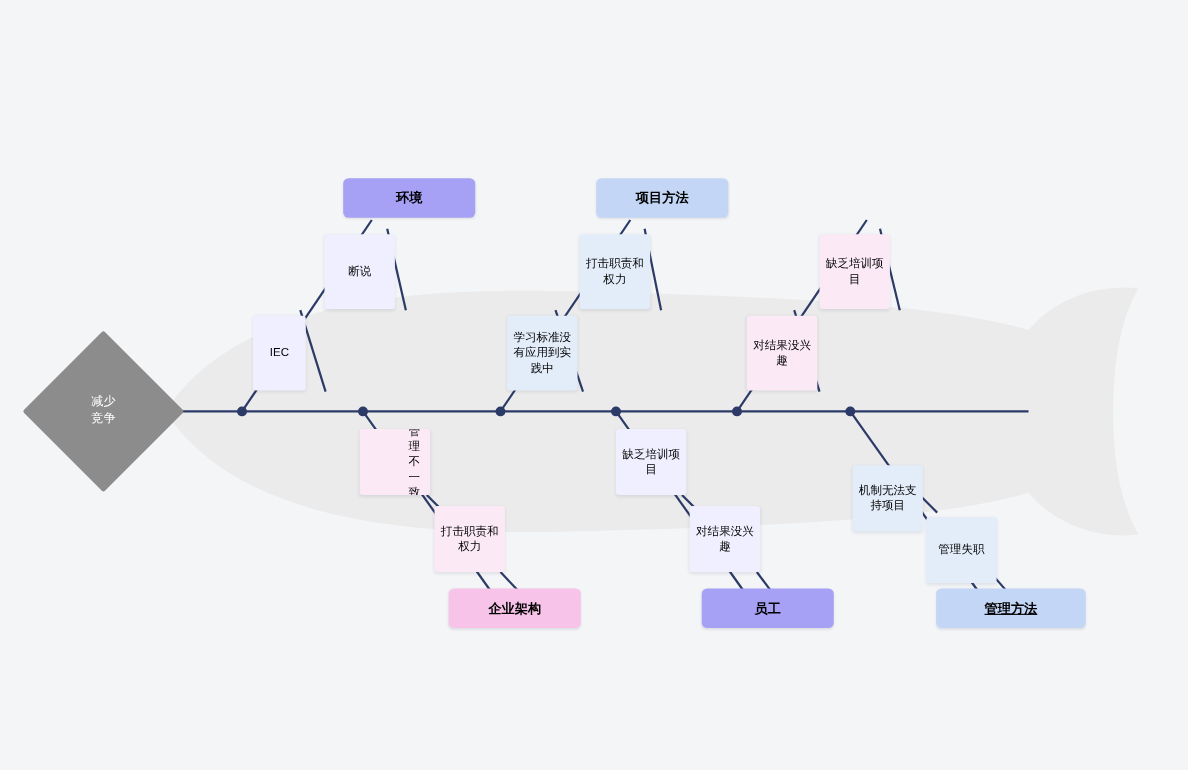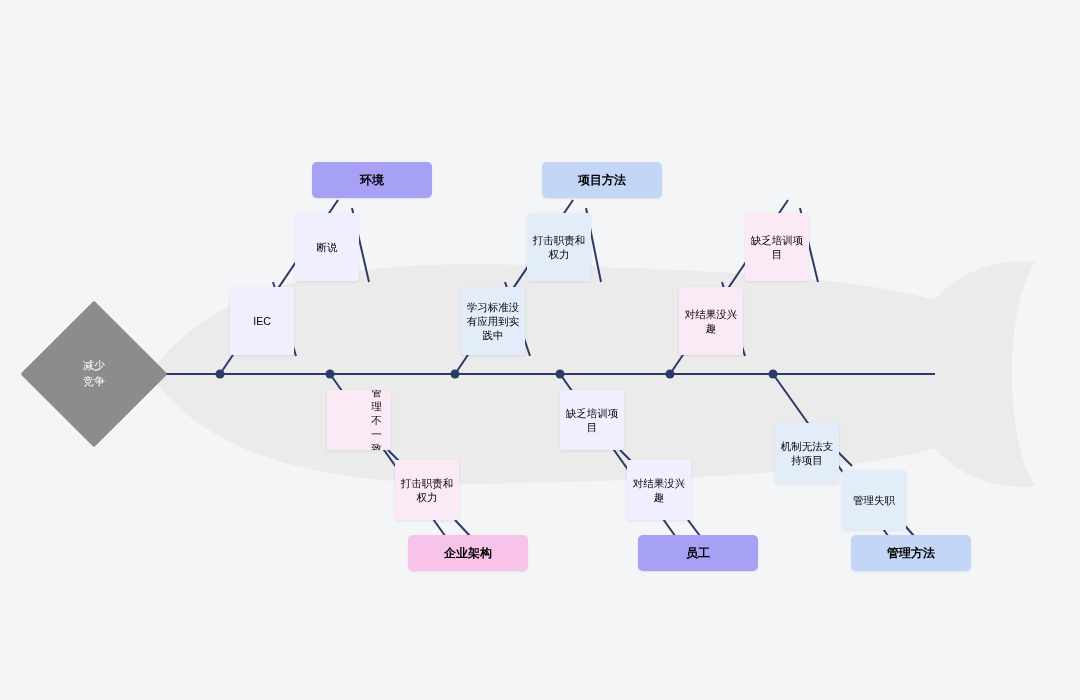--- a/index.html
+++ b/index.html
@@ -132,21 +132,21 @@
     <span>减少</span>
     <span>竞争</span>
   </div>
 
   <div class="node cat" style="left:312px; top:162px; width:120px; height:36px; background:#a6a1f5;">
     <span>环境</span>
   </div>
   <div class="node sub" style="left:295px; top:213px; width:64px; height:68px; background:#f0efff;">
     <span>断说</span>
   </div>
-  <div class="node sub" style="left:230px; top:287px; width:64px; height:68px; background:#f0efff;">
+  <div class="node sub" style="left:230px; top:287px; width:48px; height:68px; background:#f0efff;">
     <span>IEC</span>
   </div>
 
   <div class="node cat" style="left:542px; top:162px; width:120px; height:36px; background:#c3d6f5;">
     <span>项目方法</span>
   </div>
   <div class="node sub" style="left:527px; top:213px; width:64px; height:68px; background:#e3edfa;">
     <span>打击职责和权力</span>
   </div>
   <div class="node sub" style="left:461px; top:287px; width:64px; height:68px; background:#e3edfa;">
@@ -173,21 +173,21 @@
   <div class="node cat" style="left:638px; top:535px; width:120px; height:36px; background:#a6a1f5;">
     <span>员工</span>
   </div>
   <div class="node sub" style="left:560px; top:390px; width:64px; height:60px; background:#f0efff;">
     <span>缺乏培训项目</span>
   </div>
   <div class="node sub" style="left:627px; top:460px; width:64px; height:60px; background:#f0efff;">
     <span>对结果没兴趣</span>
   </div>
 
-  <div class="node cat" style="left:851px; top:535px; width:120px; height:36px; background:#c3d6f5;">
+  <div class="node cat" style="left:851px; top:535px; width:136px; height:36px; background:#c3d6f5;text-decoration:underline;">
     <span>管理方法</span>
   </div>
   <div class="node sub" style="left:775px; top:411px; width:64px; height:60px; background:#e3edfa;margin-top:12px;">
     <span>机制无法支持项目</span>
   </div>
   <div class="node sub" style="left:842px; top:460px; width:64px; height:60px; background:#e3edfa;margin-top:10px;">
     <span>管理失职</span>
   </div>
 
 </div>

